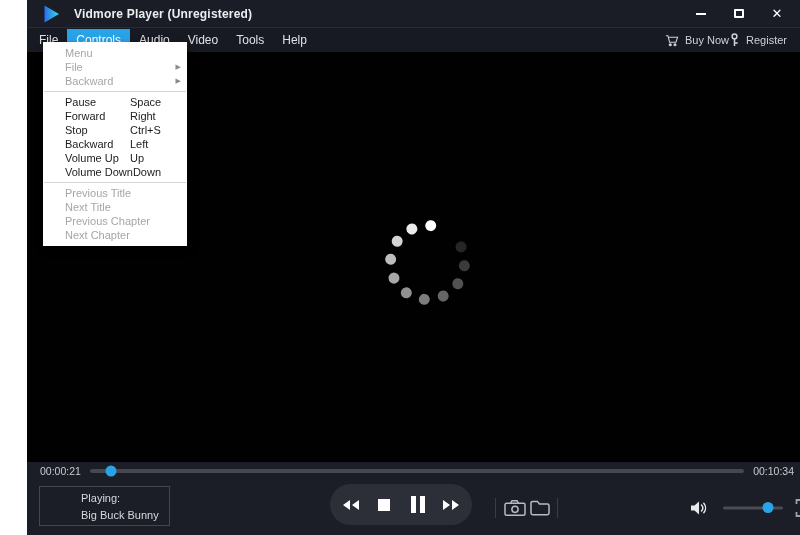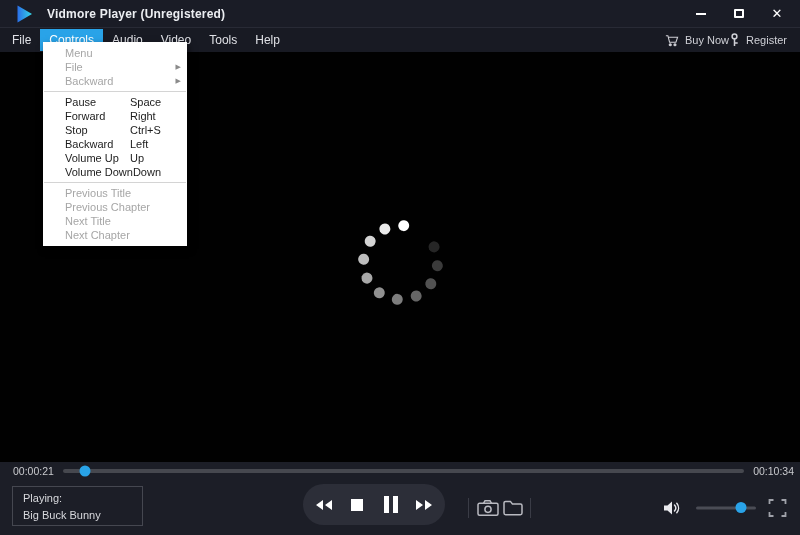--- a/index.html
+++ b/index.html
@@ -1,18 +1,18 @@
 <!DOCTYPE html>
 <html style="--accent: #29a3e8;"><head>
 <meta charset="utf-8">
 <style>
   :root { --accent: #29a3e8; }
   * { margin:0; padding:0; box-sizing:border-box; }
   body { width:800px; height:535px; font-family:"Liberation Sans","DejaVu Sans",sans-serif; background:#000; overflow:hidden; }
-  .window { position:relative; width:800px; height:535px; display:flex; flex-direction:column; background:#0f172a; }
+  .window { position:relative; width:800px; height:535px; display:flex; flex-direction:column; background:#ffffff;padding-left:27px; }
 
   
   .titlebar { height:28px; background:#1a1c26; display:flex; align-items:center; flex:0 0 auto; border-bottom:1px solid #282a35; }
   .logo { margin-left:13px; display:flex; align-items:center; }
   .title { margin-left:12px; font-size:12px; font-weight:700; color:#eceef2; letter-spacing:.2px; }
   .win-controls { margin-left:auto; margin-right:16px; display:flex; align-items:center; gap:24px; }
   .win-btn { display:flex; align-items:center; justify-content:center; width:14px; height:14px; cursor:default; }
   .ic-min { width:10px; height:2px; background:#fff; }
   .ic-max { width:10px; height:9px; border:2px solid #fff; border-radius:1px; }
   .ic-close { color:#fff; font-size:13px; line-height:1; }
@@ -41,21 +41,21 @@
   
   .seek-row { height:18px; background:#1c1e27; display:flex; align-items:center; padding:0 6px 0 13px; flex:0 0 auto; }
   .time { font-size:10.5px; color:#c9cace; white-space:nowrap; }
   .seek-track { flex:1; height:4px; background:#46484f; border-radius:2px; margin:0 9px; position:relative; }
   .seek-fill { height:100%; background:var(--accent); border-radius:2px; }
   .seek-thumb { position:absolute; top:50%; width:11px; height:11px; border-radius:50%; background:var(--accent); transform:translate(-50%,-50%); }
 
   
   .controls-row { height:55px; background:#1c1e27; position:relative; flex:0 0 auto; }
   .playing-box { position:absolute; left:12px; top:6px; width:131px; height:40px; border:1px solid #454750; padding:5px 10px; }
-  .playing-label, .playing-title { font-size:11px; color:#d8d9dd; }
+  .playing-label, .playing-title { font-size:11px; color:#d8d9dd;margin-left:31px; }
   .playing-title { margin-top:5px; white-space:nowrap; }
 
   .pill { position:absolute; left:303px; top:4px; width:142px; height:41px; border-radius:21px; background:#2c2e38; display:flex; align-items:center; justify-content:space-evenly; }
   .t-btn { display:flex; align-items:center; justify-content:center; width:26px; height:26px; }
   .ic-stop { width:12px; height:12px; background:#fff; }
   .ic-pause { display:flex; gap:4px; }
   .ic-pause span { width:5px; height:17px; background:#fff; }
 
   .vdiv { position:absolute; top:50%; transform:translateY(-50%); width:1px; height:20px; background:#3a3c46; }
   .abs-btn { position:absolute; top:50%; transform:translateY(-50%); display:flex; align-items:center; justify-content:center; }
@@ -176,25 +176,25 @@
       <div class="menu-item">
         <span class="mi-label">Volume Down</span>
         <span class="mi-shortcut">Down</span>
       </div>
       <div class="menu-sep"></div>
       <div class="menu-item disabled">
         <span class="mi-label">Previous Title</span>
         <span class="mi-shortcut"></span>
       </div>
       <div class="menu-item disabled">
+        <span class="mi-label">Next Title</span>
+        <span class="mi-shortcut"></span>
+      </div>
+      <div class="menu-item disabled">
         <span class="mi-label">Previous Chapter</span>
-        <span class="mi-shortcut"></span>
-      </div>
-      <div class="menu-item disabled">
-        <span class="mi-label">Next Title</span>
         <span class="mi-shortcut"></span>
       </div>
       <div class="menu-item disabled">
         <span class="mi-label">Next Chapter</span>
         <span class="mi-shortcut"></span>
       </div>
     </div>
 
   <div class="seek-row">
     <span class="time">00:00:21</span>

